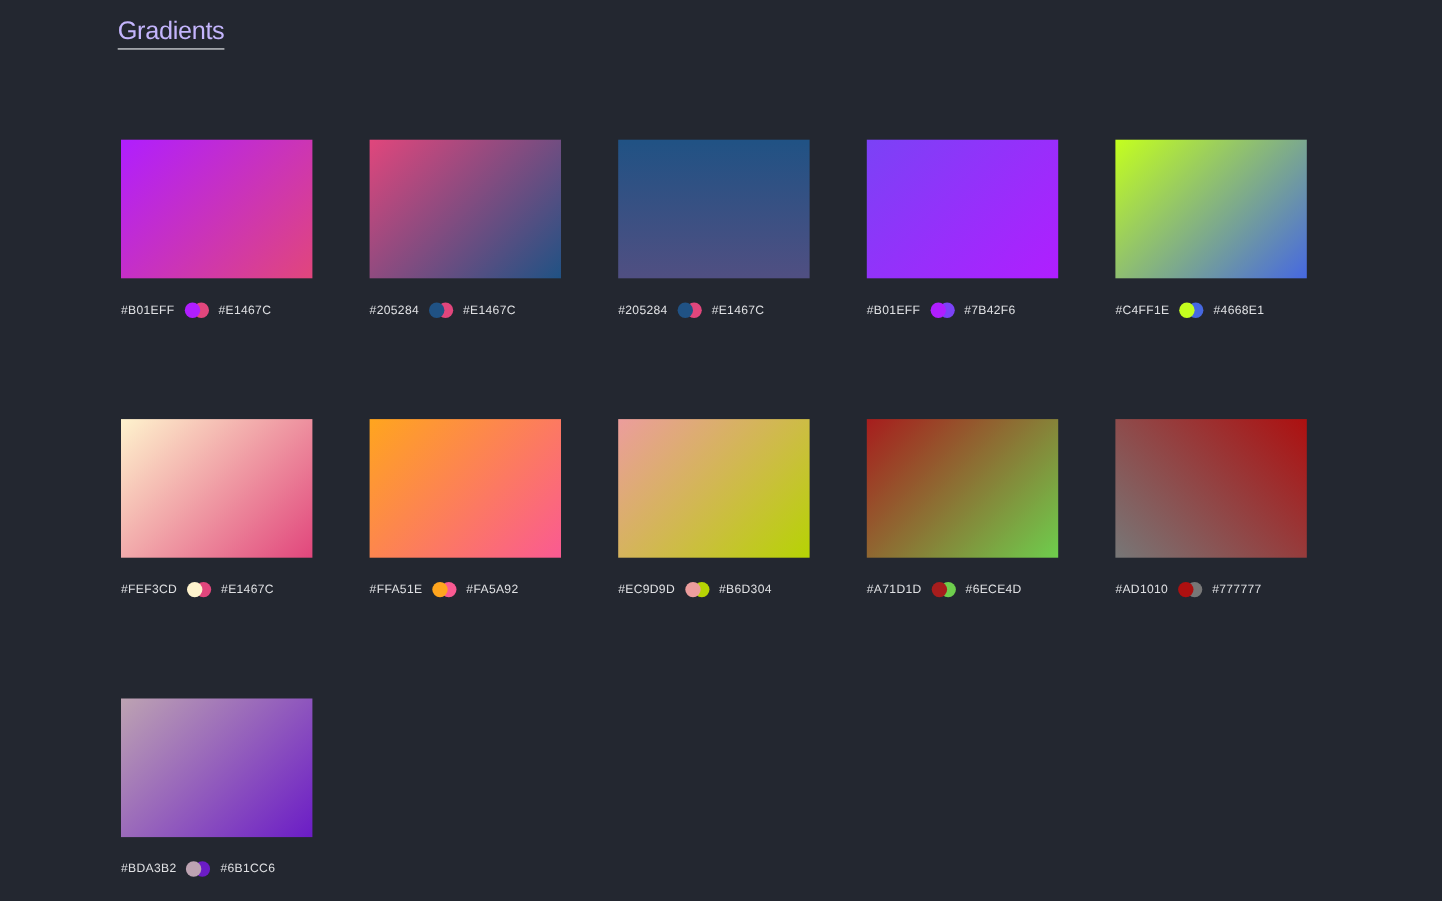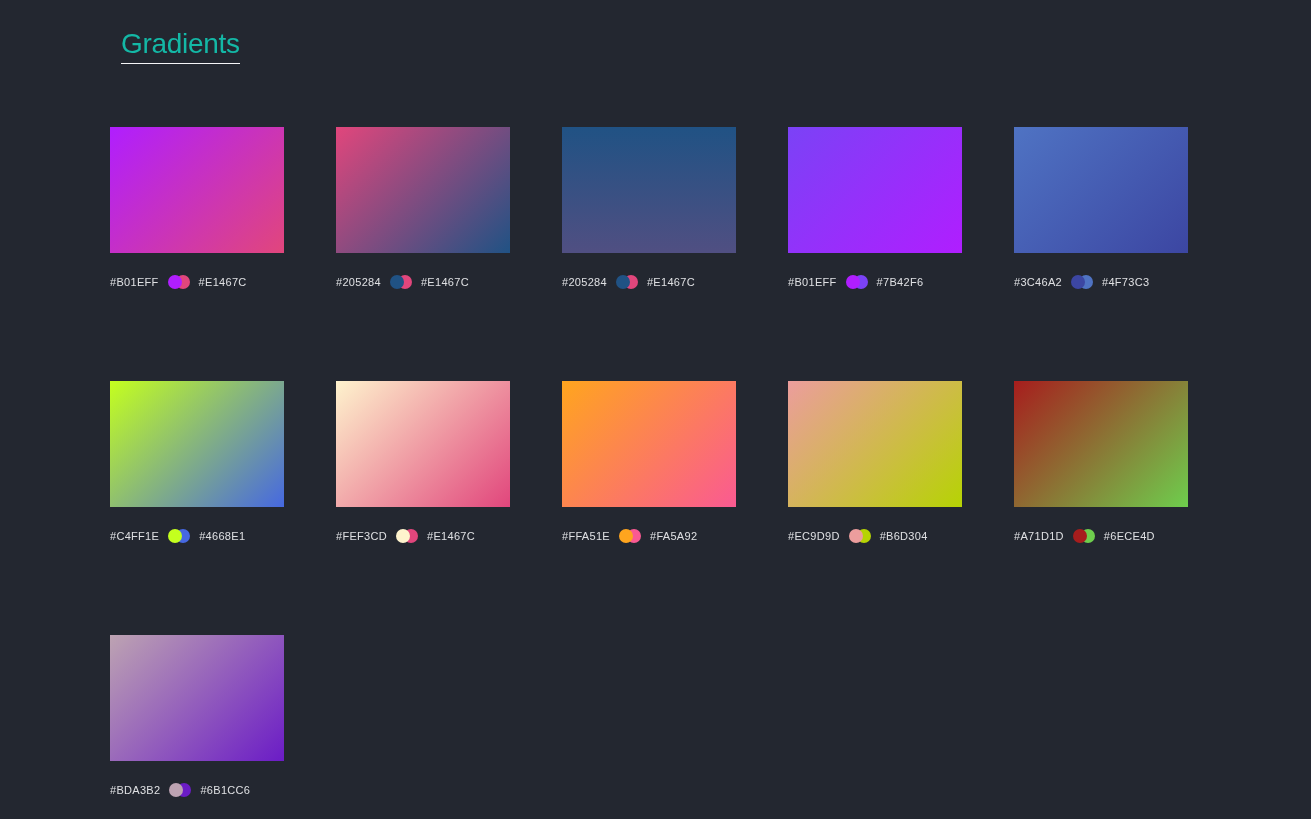--- a/index.html
+++ b/index.html
@@ -10,24 +10,24 @@
     height: 819px;
     background: #232730;
     font-family: "Liberation Sans", sans-serif;
     overflow: hidden;
     position: relative;
   }
   .page-title {
     position: absolute;
     left: 107px;
     top: 14px;
-    margin: 14px;
-    font-size: 28px;
+    margin: 0;
+    font-size: 23px;
     font-weight: 500;
-    color: #14b8a6;
+    color: #c4b5fd;
     letter-spacing: -0.3px;
     padding-bottom: 3px;
     border-bottom: 1.5px solid #F4F5F7;
   }
   .grid {
     position: absolute;
     left: 110px;
     top: 127px;
     display: grid;
     grid-template-columns: repeat(5, 174px);
@@ -116,31 +116,20 @@
     <div class="label">
       <span class="hex hex-left">#B01EFF</span>
       <span class="dots">
         <span class="dot dot-left" style="background: rgb(176, 30, 255);"></span>
         <span class="dot dot-right" style="background: rgb(123, 66, 246);"></span>
       </span>
       <span class="hex hex-right">#7B42F6</span>
     </div>
   </div>
 
-  <div class="card">
-    <div class="swatch" style="background: linear-gradient(135deg, rgb(79, 115, 195), rgb(60, 70, 162));"></div>
-    <div class="label">
-      <span class="hex hex-left">#3C46A2</span>
-      <span class="dots">
-        <span class="dot dot-left" style="background: rgb(60, 70, 162);"></span>
-        <span class="dot dot-right" style="background: rgb(79, 115, 195);"></span>
-      </span>
-      <span class="hex hex-right">#4F73C3</span>
-    </div>
-  </div>
 
   <div class="card">
     <div class="swatch" style="background: linear-gradient(135deg, rgb(196, 255, 30), rgb(70, 104, 225));"></div>
     <div class="label">
       <span class="hex hex-left">#C4FF1E</span>
       <span class="dots">
         <span class="dot dot-left" style="background: rgb(196, 255, 30);"></span>
         <span class="dot dot-right" style="background: rgb(70, 104, 225);"></span>
       </span>
       <span class="hex hex-right">#4668E1</span>
@@ -189,20 +178,31 @@
     <div class="label">
       <span class="hex hex-left">#A71D1D</span>
       <span class="dots">
         <span class="dot dot-left" style="background: rgb(167, 29, 29);"></span>
         <span class="dot dot-right" style="background: rgb(110, 206, 77);"></span>
       </span>
       <span class="hex hex-right">#6ECE4D</span>
     </div>
   </div>
 
+  <div class="card">
+    <div class="swatch" style="background: linear-gradient(225deg, rgb(173, 16, 16), rgb(119, 119, 119));"></div>
+    <div class="label">
+      <span class="hex hex-left">#AD1010</span>
+      <span class="dots">
+        <span class="dot dot-left" style="background: rgb(173, 16, 16);"></span>
+        <span class="dot dot-right" style="background: rgb(119, 119, 119);"></span>
+      </span>
+      <span class="hex hex-right">#777777</span>
+    </div>
+  </div>
 
   <div class="card">
     <div class="swatch" style="background: linear-gradient(135deg, rgb(189, 163, 178), rgb(107, 28, 198));"></div>
     <div class="label">
       <span class="hex hex-left">#BDA3B2</span>
       <span class="dots">
         <span class="dot dot-left" style="background: rgb(189, 163, 178);"></span>
         <span class="dot dot-right" style="background: rgb(107, 28, 198);"></span>
       </span>
       <span class="hex hex-right">#6B1CC6</span>

